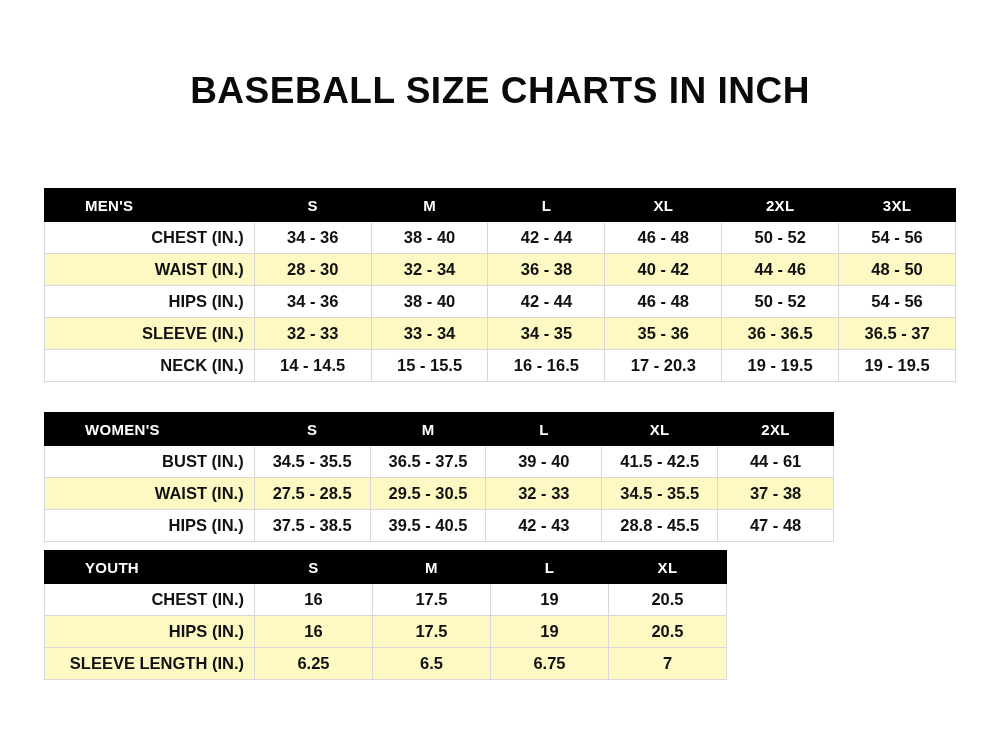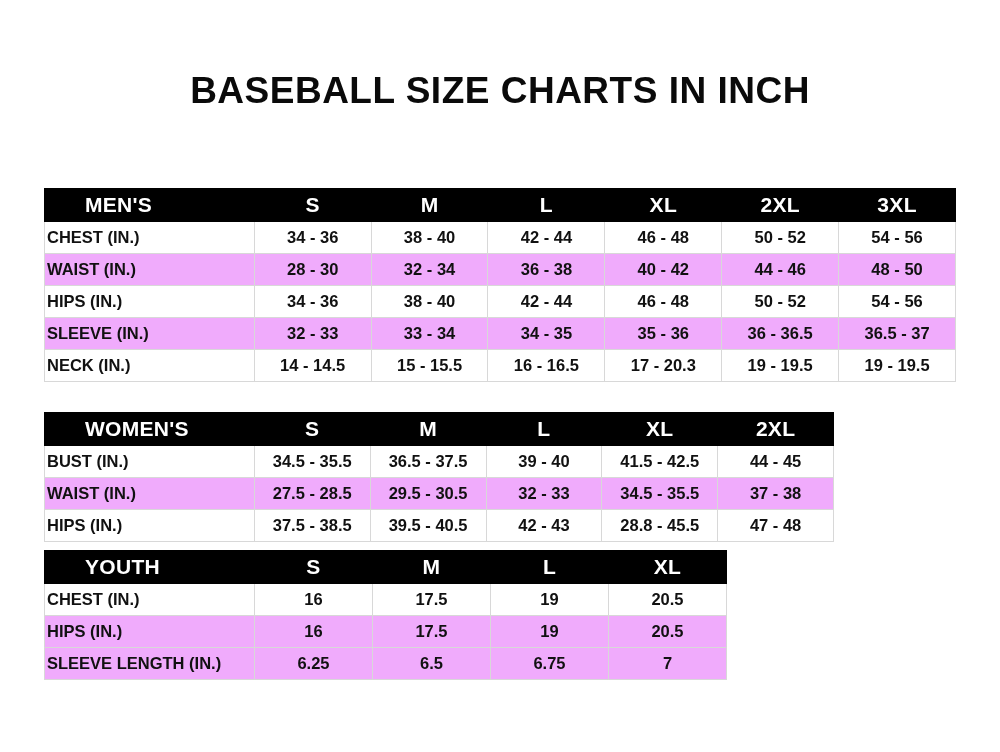--- a/index.html
+++ b/index.html
@@ -45,34 +45,34 @@
     height: 31px;
     padding: 0 2px;
     white-space: nowrap;
     background: #ffffff;
     color: #111111;
   }
   table.size-table thead th {
     background: #000000;
     color: #ffffff;
     border: 1px solid #000000;
-    font-size: 21px;
+    font-size: 15px;
     height: 32px;
     letter-spacing: 0.3px;
   }
   table.size-table thead th.rowlabel-head {
     text-align: left;
     padding-left: 40px;
   }
   table.size-table tbody td.rowlabel {
-    text-align: left;
+    text-align: right;
     padding-right: 10px;
   }
   tr.shaded td {
-    background: #f0abfc;
+    background: #fef9c3;
   }
 
   
   .tbl-men {
     position: absolute;
     top: 188px;
     left: 44px;
     width: 912px;
   }
   .tbl-women {
@@ -197,21 +197,21 @@
           <th>2XL</th>
         </tr>
       </thead>
       <tbody>
         <tr>
           <td class="rowlabel">BUST (IN.)</td>
           <td>34.5 - 35.5</td>
           <td>36.5 - 37.5</td>
           <td>39 - 40</td>
           <td>41.5 - 42.5</td>
-          <td>44 - 45</td>
+          <td>44 - 61</td>
         </tr>
         <tr class="shaded">
           <td class="rowlabel">WAIST (IN.)</td>
           <td>27.5 - 28.5</td>
           <td>29.5 - 30.5</td>
           <td>32 - 33</td>
           <td>34.5 - 35.5</td>
           <td>37 - 38</td>
         </tr>
         <tr>

